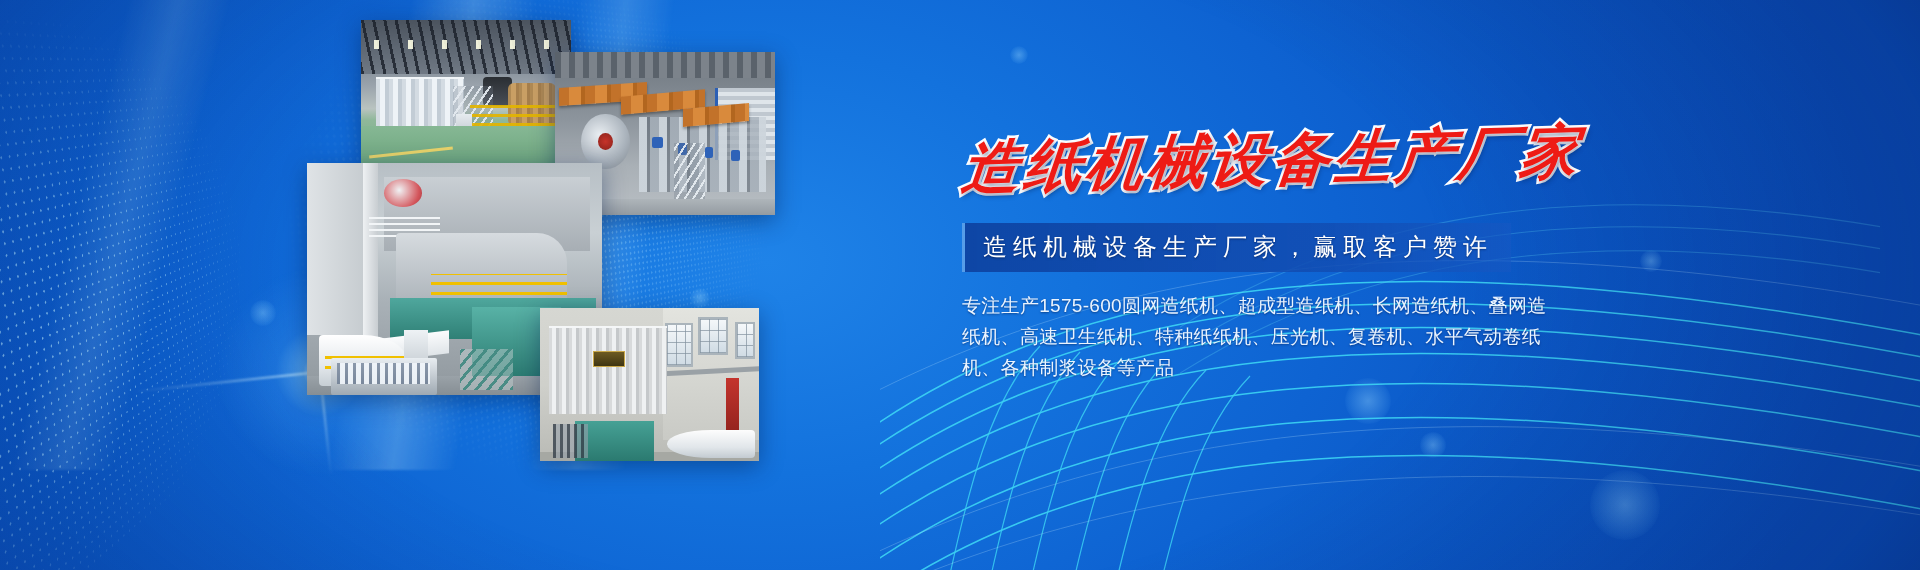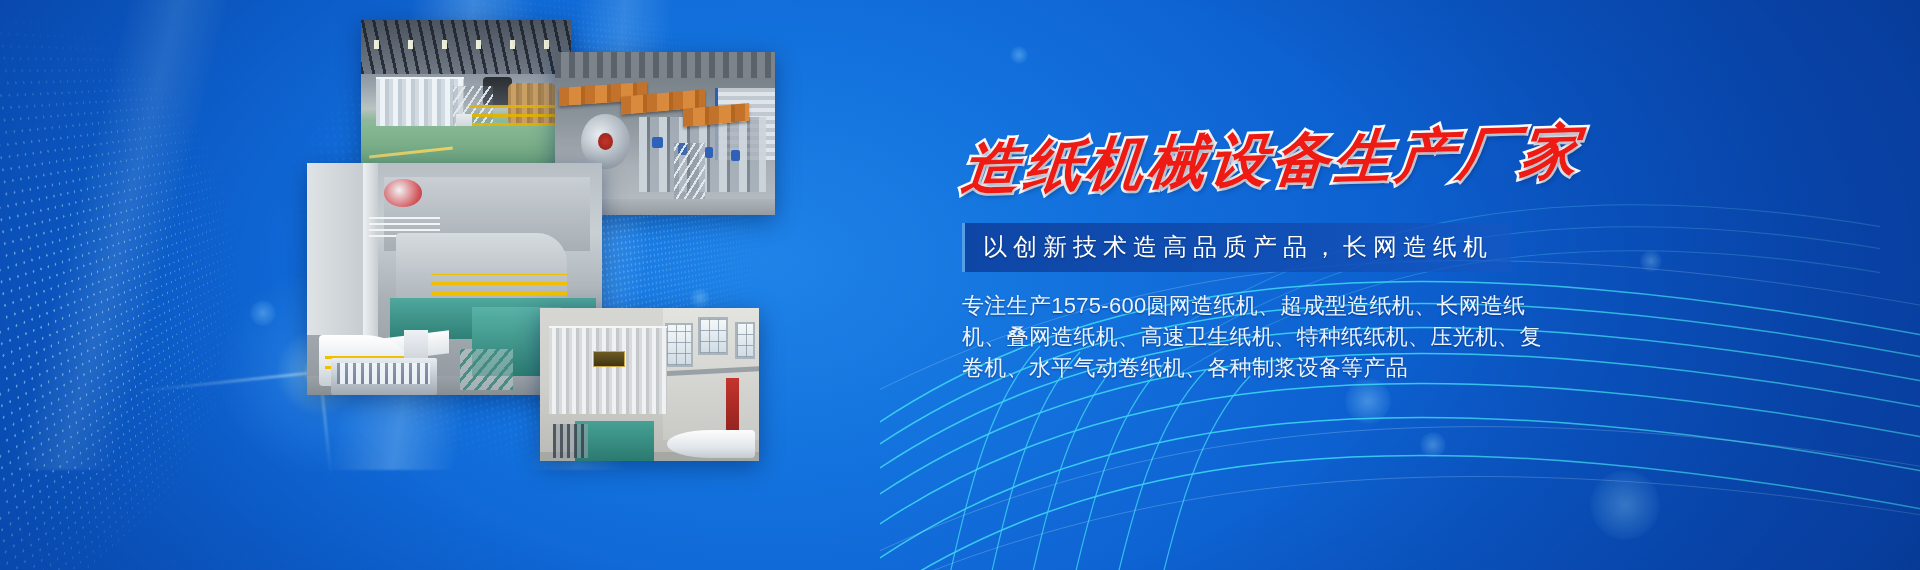--- a/index.html
+++ b/index.html
@@ -261,21 +261,21 @@
     font-weight: 400;
     letter-spacing: 6px;
     color: #ffffff;
     white-space: nowrap;
     text-shadow: 0 1px 2px rgba(0,20,60,.55);
   }
 
   .desc {
     margin-top: 18px;
     width: 600px;
-    font-size: 22px;
+    font-size: 19px;
     line-height: 31px;
     color: #eaf4ff;
     letter-spacing: .3px;
     text-shadow: 0 1px 2px rgba(2,28,78,.55);
   }
 </style>
 </head>
 <body>
 
 <div class="banner">
@@ -413,20 +413,20 @@
       </div>
     </div>
 
   </div>
 
   <div class="textblock">
 
     <div class="headline">造纸机械设备生产厂家</div>
 
     <div class="subbar">
-      <div class="subtitle">以创新技术造高品质产品，长网造纸机</div>
+      <div class="subtitle">造纸机械设备生产厂家，赢取客户赞许</div>
     </div>
 
     <div class="desc">专注生产1575-600圆网造纸机、超成型造纸机、长网造纸机、叠网造纸机、高速卫生纸机、特种纸纸机、压光机、复卷机、水平气动卷纸机、各种制浆设备等产品</div>
 
   </div>
 
 </div>
 
 </body></html>

